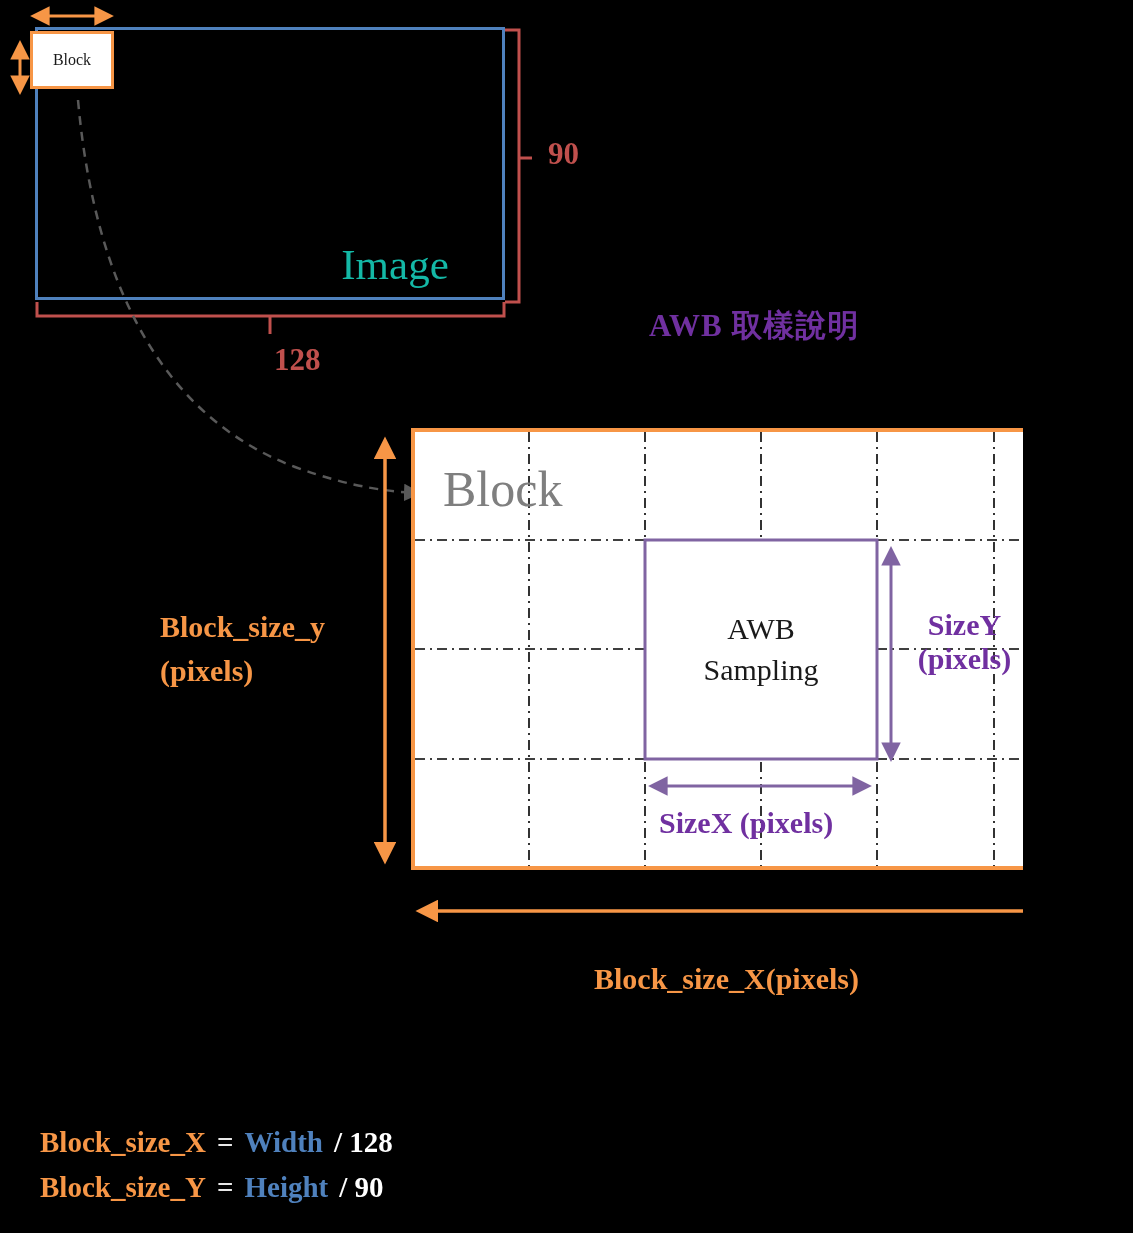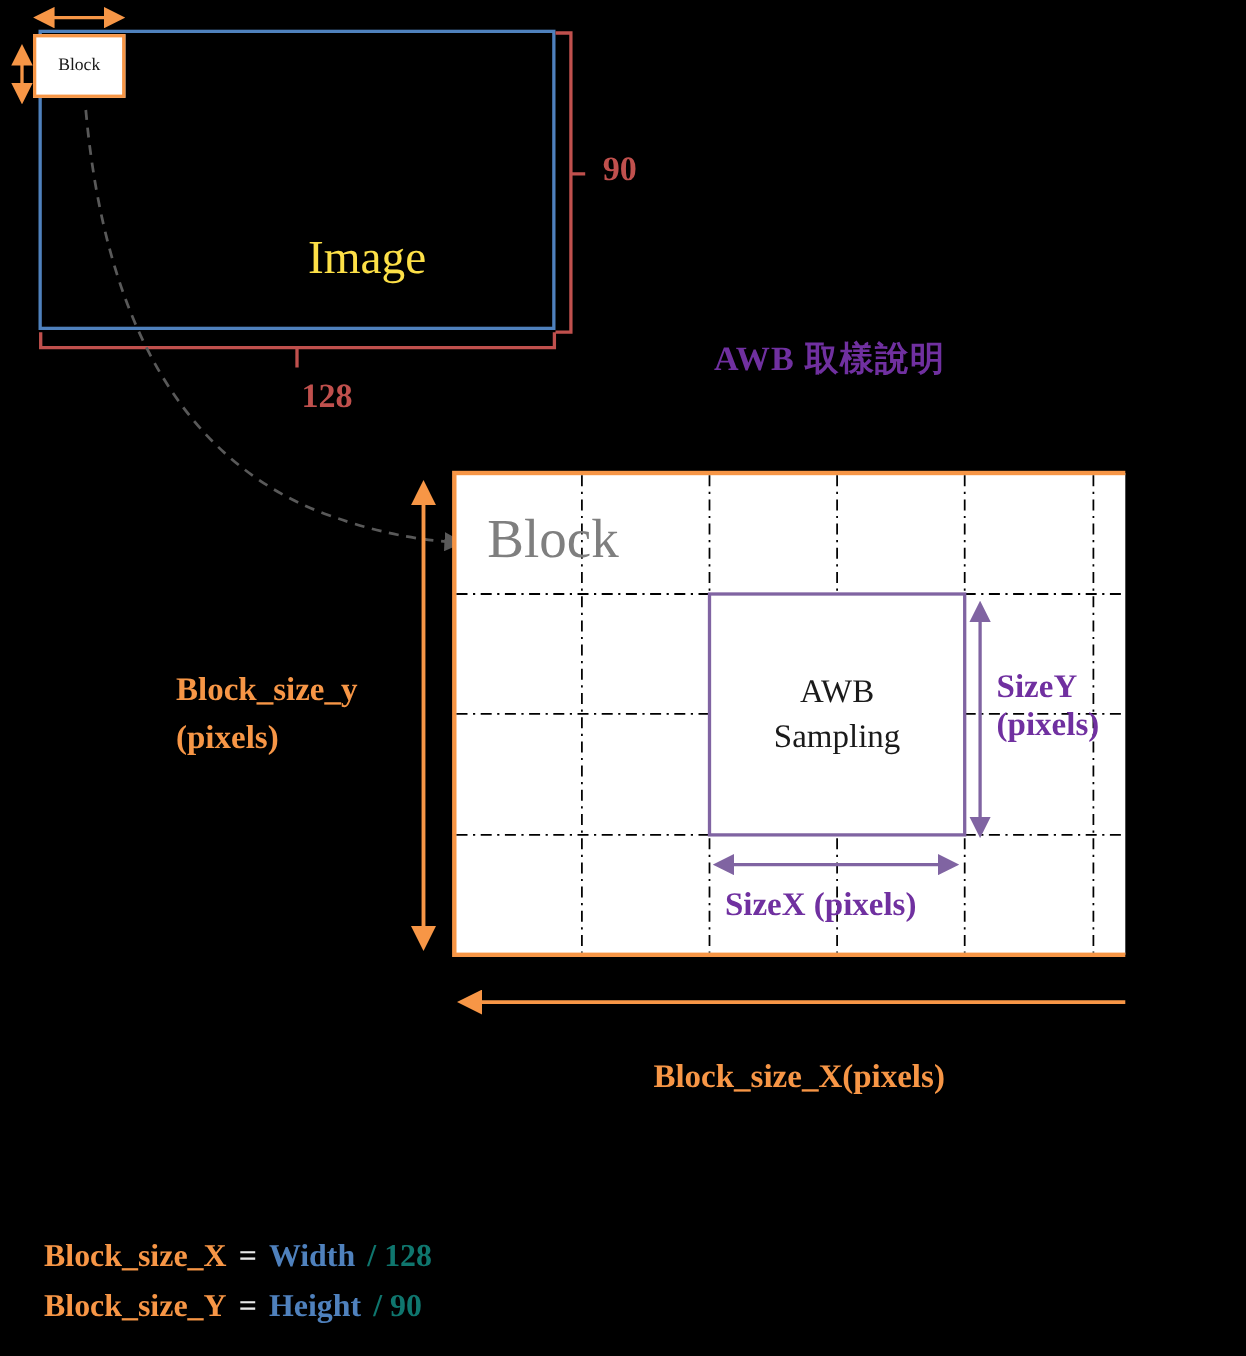--- a/index.html
+++ b/index.html
@@ -18,43 +18,43 @@
     left: 35px; top: 27px; width: 470px; height: 273px;
     border: 3px solid #4f81bd; box-sizing: border-box;
   }
   .block-box {
     left: 30px; top: 31px; width: 84px; height: 58px;
     background: #fff; border: 3px solid #f79646; box-sizing: border-box;
     display: flex; align-items: center; justify-content: center;
     font-size: 16px; color: #1a1a1a;
   }
   .image-label {
-    left: 280px; top: 210px; width: 230px; 
-    font-size: 43px; color: #fde047;
+    left: 280px; top: 240px; width: 230px; text-align: center;
+    font-size: 43px; color: #14b8a6;
   }
   .height-value {
     left: 548px; top: 136px; font-size: 31px; color: #c0504d; font-weight: 600;
   }
   .width-value {
     left: 242px; top: 342px; font-size: 31px; color: #c0504d; font-weight: 600; margin-left: 32px;
   }
   .diagram-title {
     left: 649px; top: 305px; font-size: 31px; color: #7030a0; font-weight: 600;
     letter-spacing: 1px;
   }
   .grid-block-label {
     left: 443px; top: 460px; font-size: 50px; color: #7f7f7f;
   }
   .awb-text {
     left: 645px; top: 540px; width: 232px; height: 219px;
     display: flex; flex-direction: column; align-items: center; justify-content: center;
     font-size: 30px; color: #1a1a1a; line-height: 1.35;
   }
   .size-y-label {
-    left: 906px; top: 608px; font-size: 30px; color: #7030a0; font-weight: 600;
+    left: 906px; top: 608px; font-size: 30px; color: #7030a0; font-weight: 600; text-align: center;
   }
   .size-x-label {
     left: 659px; top: 806px; font-size: 30px; color: #7030a0; font-weight: 600;
   }
   .bsy-label {
     left: 160px; top: 605px; font-size: 30px; color: #f79646; font-weight: 600;
     line-height: 1.45;
   }
   .bsx-label {
     left: 594px; top: 962px; font-size: 30px; color: #f79646; font-weight: 600;
@@ -63,21 +63,21 @@
     left: 333px; top: 1080px; font-size: 29px; color: #4f81bd; font-weight: 600;
   }
   .formula-row {
     display: flex; gap: 11px; font-size: 29px; font-weight: 600; white-space: nowrap;
   }
   .formula-row1 { left: 40px; top: 1126px; }
   .formula-row2 { left: 40px; top: 1171px; }
   .f-orange { color: #f79646; }
   .f-eq { color: #e8e8e8; }
   .f-blue { color: #4f81bd; }
-  .f-red { color: #0f766e; }
+  .f-red { color: #ffffff; }
 </style>
 </head>
 <body>
 
 <div class="canvas">
 
   <div class="abs image-rect"></div>
 
   <svg class="overlay" width="1133" height="1233" viewBox="0 0 1133 1233">
     <defs>

